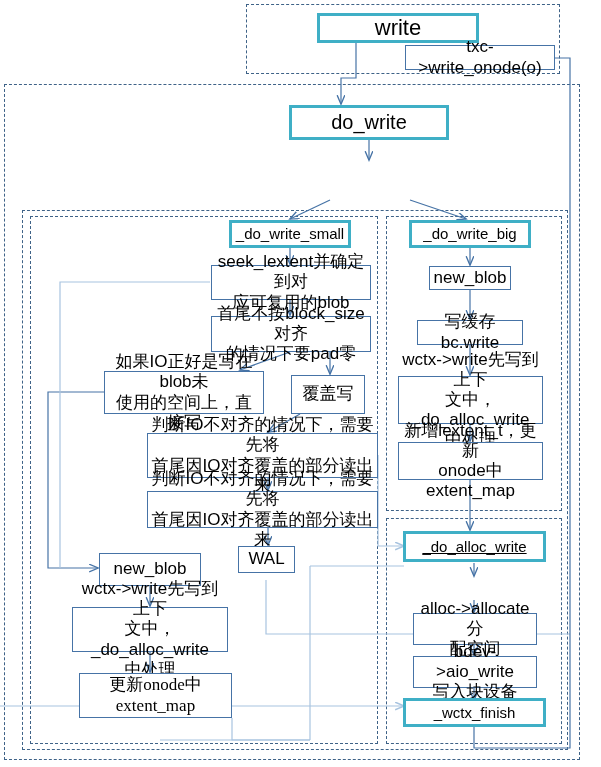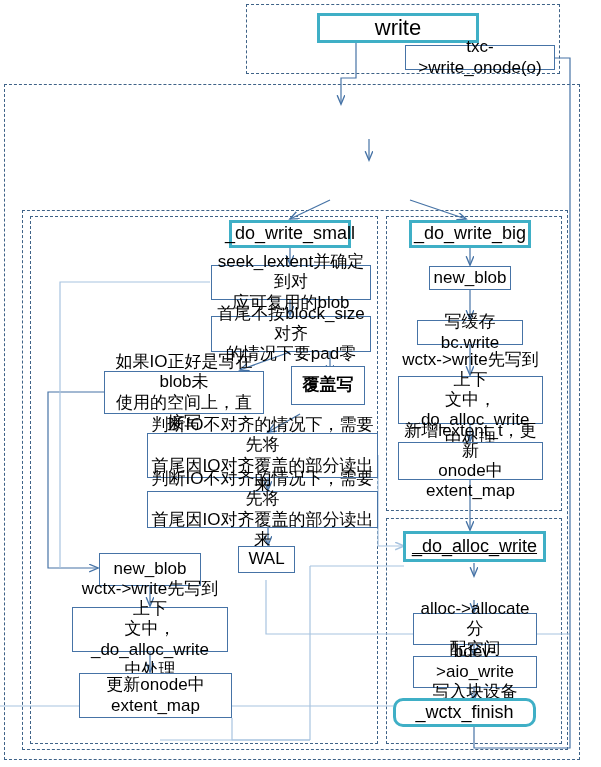--- a/index.html
+++ b/index.html
@@ -35,21 +35,21 @@
     line-height: 1.18;
     white-space: pre-line;
     padding: 1px 3px;
   }
   .node.plain {
     border: 1px solid #4673A6;
     font-size: 17px;
   }
   .node.hl {
     border: 3px solid #3FAFC6;
-    font-size: 18px;
+    font-size: 15px;
   }
   .node.hl.big {
     font-size: 20px;
   }
   .node.hl.xbig {
     font-size: 22px;
   }
   .group {
     position: absolute;
     border: 1px dashed #3E6287;
@@ -130,52 +130,53 @@
       <path d="M160,740 L310,740" stroke="#A8C4E0"></path>
       <path d="M310,566 L310,740" stroke="#A8C4E0"></path>
       <path d="M310,566 L404,566" stroke="#A8C4E0"></path>
     </g>
   </svg>
 
   <div class="node hl xbig" style="left:317px; top:13px; width:162px; height:30px;">write</div>
 
   <div class="node plain" style="left:405px; top:45px; width:150px; height:25px;">txc-&gt;write_onode(o)</div>
 
+  <div class="node hl big" style="left:289px; top:105px; width:160px; height:35px;">do_write</div>
 
 
   <div class="node hl" style="left:229px; top:220px; width:122px; height:28px;">_do_write_small</div>
 
   <div class="node hl" style="left:409px; top:220px; width:122px; height:28px;">_do_write_big</div>
 
   <div class="node plain" style="left:211px; top:265px; width:160px; height:35px;">seek_lextent并确定到对
 应可复用的blob</div>
 
   <div class="node plain" style="left:211px; top:316px; width:160px; height:36px;">首尾不按block_size对齐
 的情况下要pad零</div>
 
   <div class="node plain" style="left:104px; top:371px; width:160px; height:43px;">如果IO正好是写在blob未
 使用的空间上，直接写</div>
 
-  <div class="node plain" style="left:291px; top:366px; width:74px; height:39px;font-weight:bold;">覆盖写</div>
+  <div class="node plain" style="left:291px; top:375px; width:74px; height:39px;">覆盖写</div>
 
   <div class="node plain" style="left:147px; top:433px; width:231px; height:45px;">判断IO不对齐的情况下，需要先将
 首尾因IO对齐覆盖的部分读出来</div>
 
   <div class="node plain" style="left:147px; top:491px; width:231px; height:37px;">判断IO不对齐的情况下，需要先将
 首尾因IO对齐覆盖的部分读出来</div>
 
   <div class="node plain" style="left:99px; top:553px; width:102px; height:33px;">new_blob</div>
 
   <div class="node plain" style="left:238px; top:546px; width:57px; height:27px;">WAL</div>
 
   <div class="node plain" style="left:72px; top:607px; width:156px; height:45px;">wctx-&gt;write先写到上下
 文中，_do_alloc_write
 中处理</div>
 
-  <div class="node plain" style="left:79px; top:673px; width:153px; height:45px;">更新onode中
+  <div class="node plain" style="left:79px; top:673px; width:153px; height:45px;font-family:Liberation Serif, serif;">更新onode中
 extent_map</div>
 
   <div class="node plain" style="left:429px; top:266px; width:82px; height:24px;">new_blob</div>
 
   <div class="node plain" style="left:417px; top:320px; width:106px; height:25px;">写缓存bc.write</div>
 
   <div class="node plain" style="left:398px; top:376px; width:145px; height:48px;">wctx-&gt;write先写到上下
 文中，_do_alloc_write
 中处理</div>
 
@@ -184,15 +185,15 @@
 
   <div class="node hl" style="left:403px; top:531px; width:143px; height:31px;text-decoration:underline;">_do_alloc_write</div>
 
 
   <div class="node plain" style="left:413px; top:613px; width:124px; height:32px;">alloc-&gt;allocate分
 配空间</div>
 
   <div class="node plain" style="left:413px; top:656px; width:124px; height:32px;">bdev-&gt;aio_write
 写入块设备</div>
 
-  <div class="node hl" style="left:393px; top:698px; width:143px; height:29px;border-radius:10px;">_wctx_finish</div>
+  <div class="node hl" style="left:403px; top:698px; width:143px; height:29px;">_wctx_finish</div>
 
 </div>
 
 </body></html>

